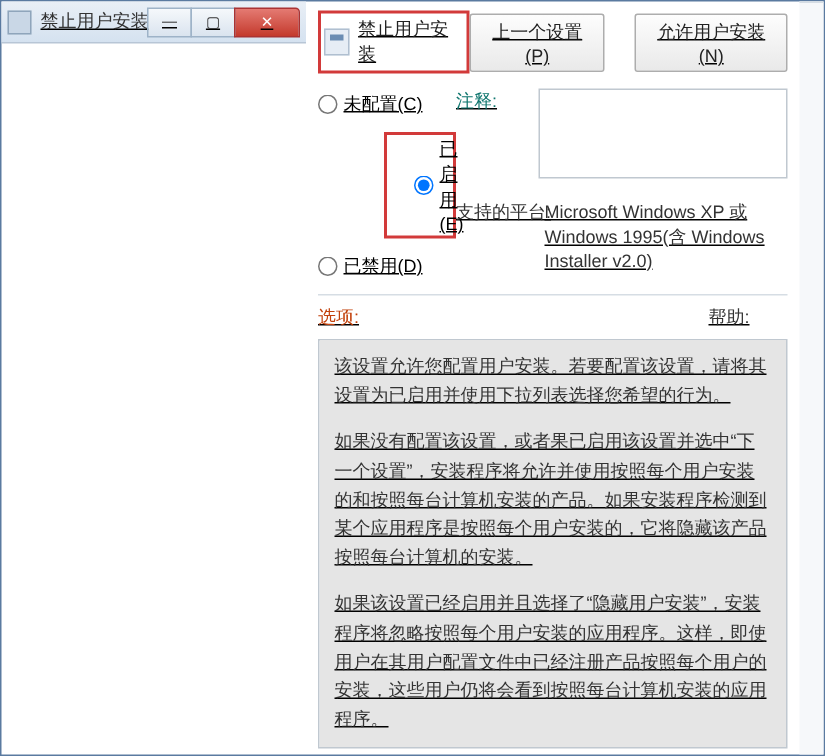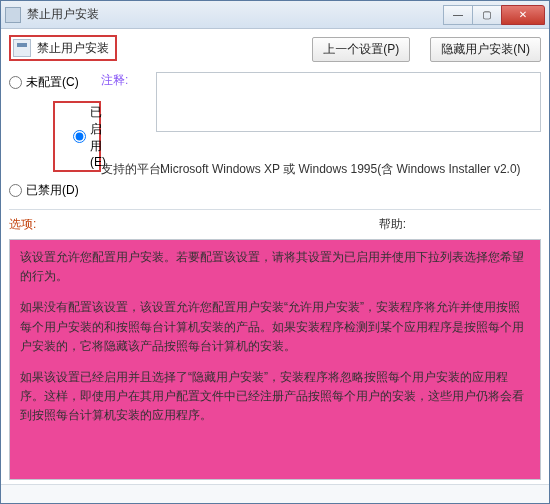--- a/index.html
+++ b/index.html
@@ -10,21 +10,22 @@
     width: 550px;
     height: 504px;
     overflow: hidden;
   }
   .window {
     width: 550px;
     height: 504px;
     background: #fff;
     border: 1px solid #5a7aa0;
     display: flex;
-    flex-direction: column;
+    flex-direction: row;
+    text-decoration: underline;
   }
   
   .titlebar {
     height: 28px;
     background: linear-gradient(#e9eff6, #d5e2f0);
     border-bottom: 1px solid #b8c6d6;
     display: flex;
     align-items: center;
     padding: 0 4px;
     position: relative;
@@ -88,21 +89,21 @@
     align-items: start;
   }
   .radios { display: flex; flex-direction: column; gap: 10px; padding-top: 2px; }
   .radio-red { border: 2px solid #d23a3a; padding: 1px 18px; display: inline-flex; margin-left: 44px; }
   .rlab { display: inline-flex; align-items: center; gap: 4px; font-size: 12px; }
   .comment-area {
     grid-column: 3/4; grid-row: 1/2;
     border: 1px solid #c0c8d0; background: #fff;
     height: 60px;
   }
-  .lbl-comment { grid-column: 2/3; grid-row: 1/2; padding-top: 0; color: #8b5cf6; }
+  .lbl-comment { grid-column: 2/3; grid-row: 1/2; padding-top: 0; color: #0f766e; }
   .lbl-platform { grid-column: 2/3; grid-row: 2/3; text-align: left; color: #333; white-space: nowrap; }
   .platform-val { grid-column: 3/4; grid-row: 2/3; color: #333; padding-left: 4px; }
 
   .hr { border: none; border-top: 1px solid #d6dde4; margin: 10px 0 6px 0; }
 
   .labelsrow { display: flex; }
   .labelsrow .left { width: 235px; color: #c2410c; }
   .labelsrow .right { flex: 1; color: #333; text-align: center; }
 
   .lower { display: flex; gap: 6px; margin-top: 6px; flex: 1; min-height: 0; }
@@ -129,21 +130,21 @@
     display: flex; align-items: center; justify-content: center;
   }
   .combo .arrow::after {
     content: ""; width: 0; height: 0;
     border-left: 4px solid transparent; border-right: 4px solid transparent;
     border-top: 5px solid #333;
   }
   .helppane {
     flex: 1;
     border: 1px solid #c0c8d0;
-    background: #ec4899;
+    background: #e5e5e5;
     padding: 8px 10px;
     font-size: 12px;
     color: #333;
     line-height: 1.6;
     overflow-y: auto;
   }
   .helppane p { margin-bottom: 12px; }
 
   .footer {
     display: flex; justify-content: flex-end; gap: 6px;
@@ -170,21 +171,21 @@
 
   <div class="content">
 
     <div class="toprow">
       <div class="title-box">
         <div class="ico"></div>
         <div class="txt">禁止用户安装</div>
       </div>
       <div class="navbtns">
         <button class="btn">上一个设置(P)</button>
-        <button class="btn">隐藏用户安装(N)</button>
+        <button class="btn">允许用户安装(N)</button>
       </div>
     </div>
 
     <div class="midgrid">
       <div class="radios" style="grid-column:1/2; grid-row:1/3;">
         <label class="rlab">
           <input type="radio" name="st" style="">
           <span>未配置(C)</span>
         </label>
         <span class="radio-red">
@@ -207,21 +208,21 @@
     <hr class="hr">
 
     <div class="labelsrow">
       <div class="left">选项:</div>
       <div class="right">帮助:</div>
     </div>
 
     <div class="lower">
       <div class="helppane">
         <p>该设置允许您配置用户安装。若要配置该设置，请将其设置为已启用并使用下拉列表选择您希望的行为。</p>
-        <p>如果没有配置该设置，该设置允许您配置用户安装“允许用户安装”，安装程序将允许并使用按照每个用户安装的和按照每台计算机安装的产品。如果安装程序检测到某个应用程序是按照每个用户安装的，它将隐藏该产品按照每台计算机的安装。</p>
+        <p>如果没有配置该设置，或者果已启用该设置并选中“下一个设置”，安装程序将允许并使用按照每个用户安装的和按照每台计算机安装的产品。如果安装程序检测到某个应用程序是按照每个用户安装的，它将隐藏该产品按照每台计算机的安装。</p>
         <p>如果该设置已经启用并且选择了“隐藏用户安装”，安装程序将忽略按照每个用户安装的应用程序。这样，即使用户在其用户配置文件中已经注册产品按照每个用户的安装，这些用户仍将会看到按照每台计算机安装的应用程序。</p>
       </div>
     </div>
 
   </div>
 
   <div class="footer">
     
     
     

